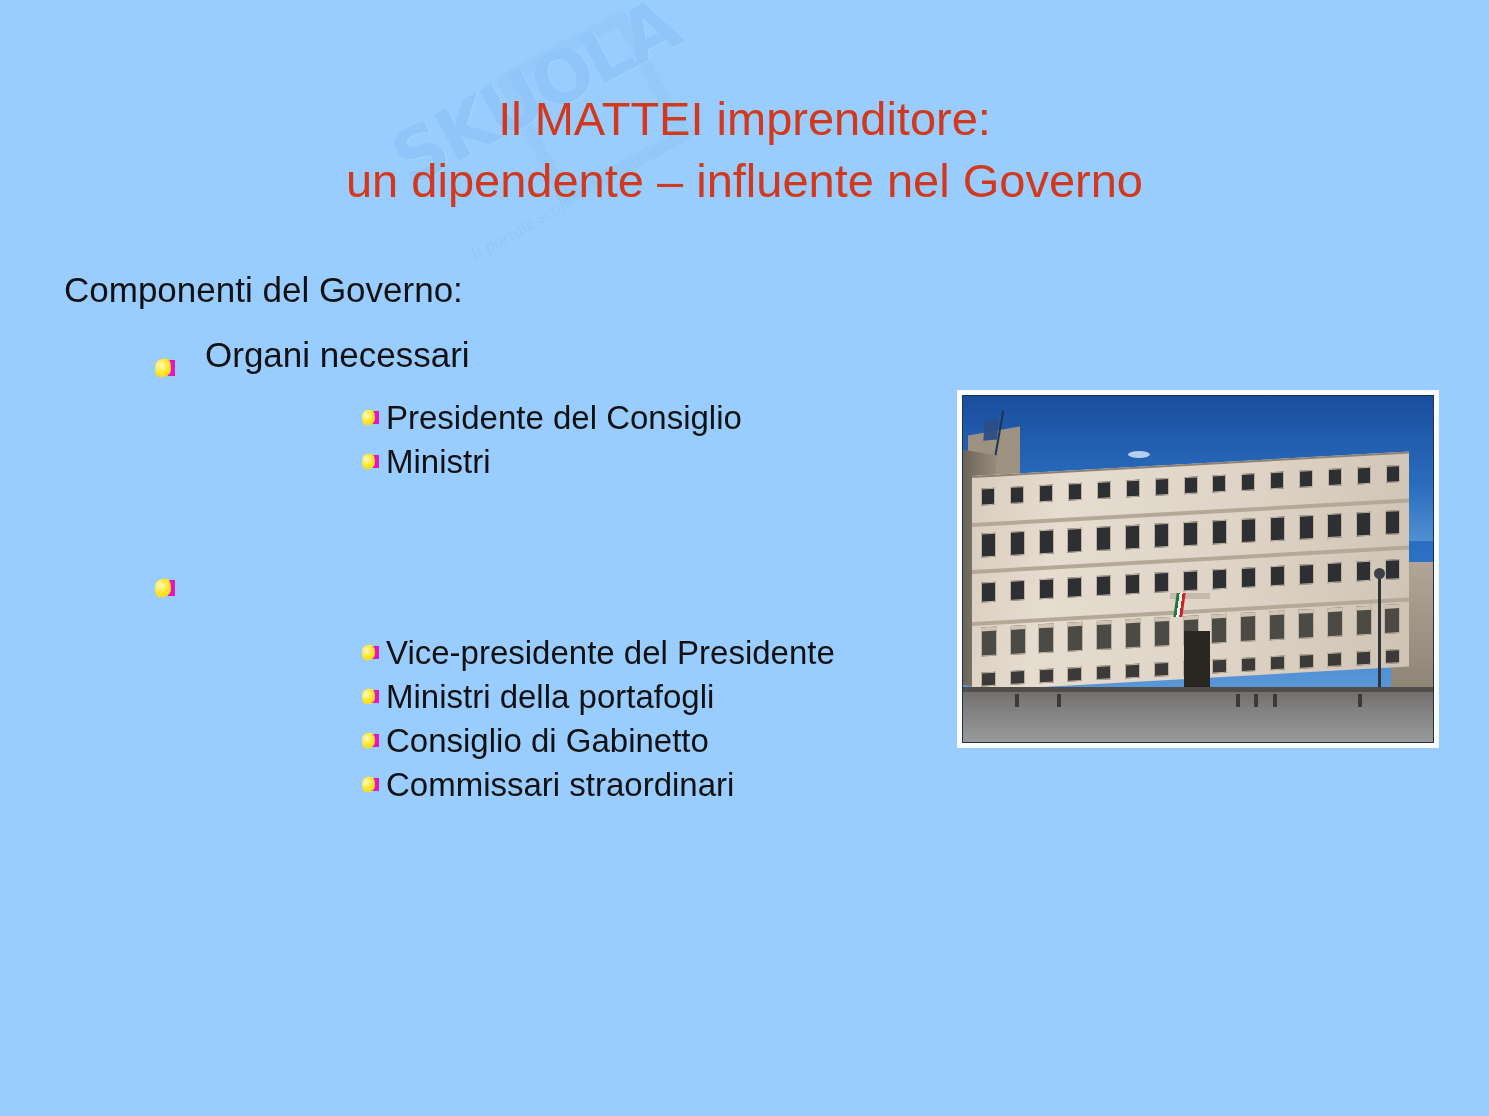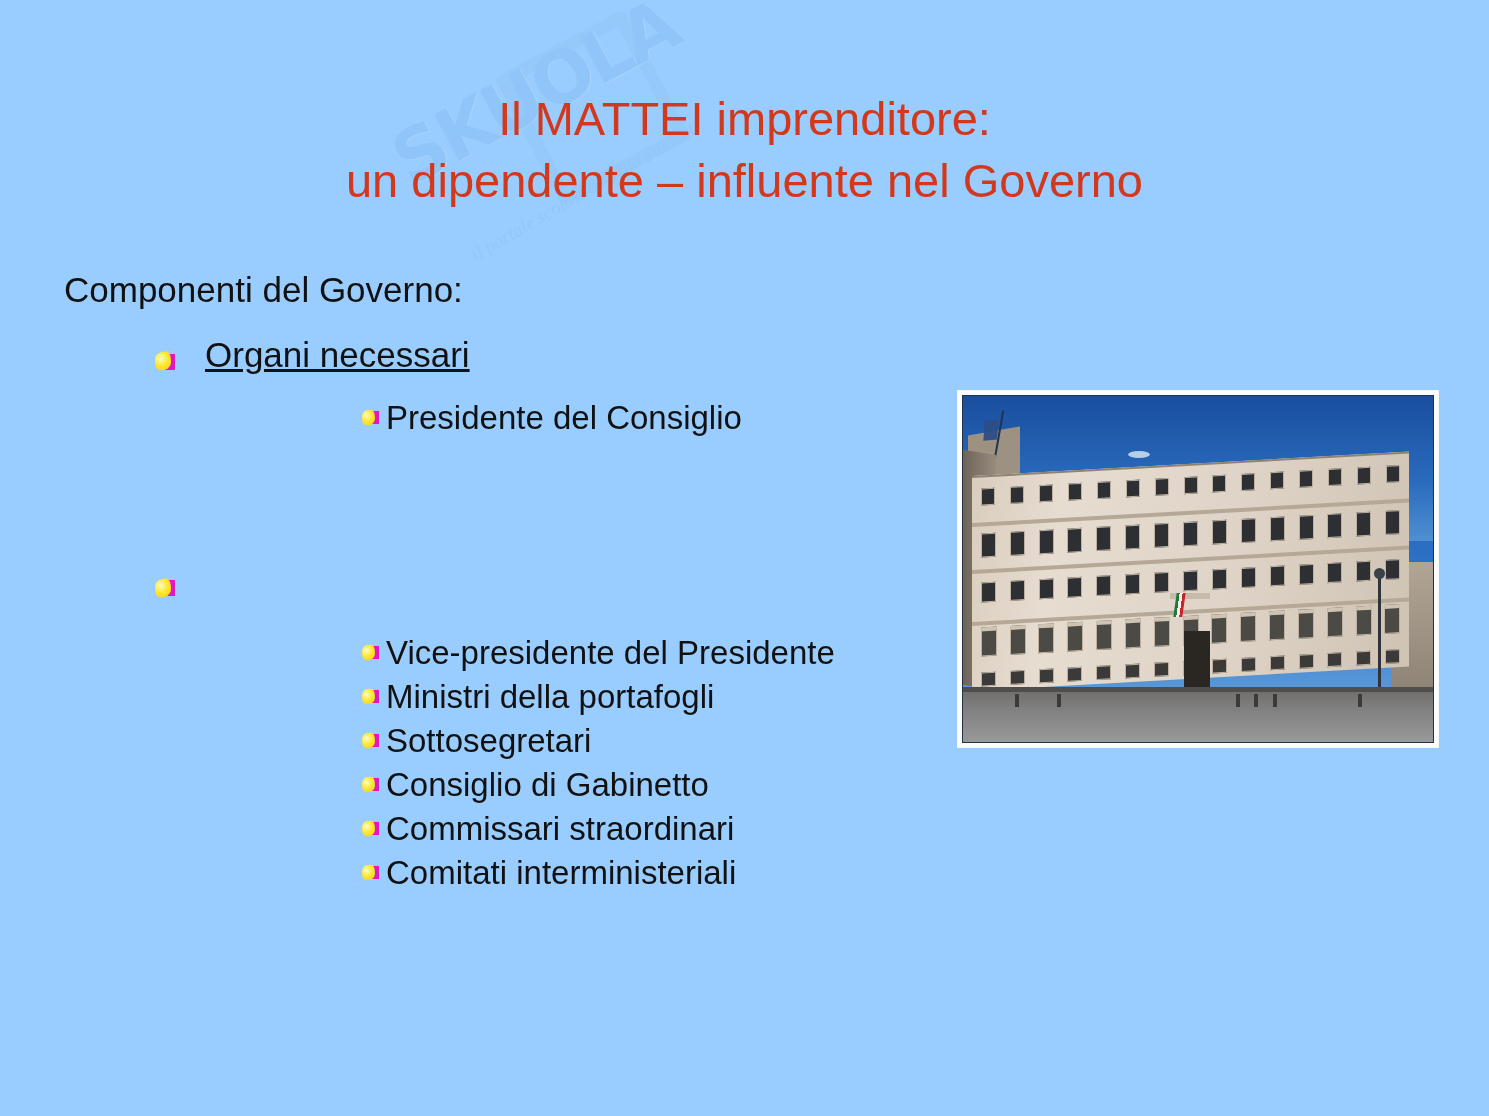--- a/index.html
+++ b/index.html
@@ -104,22 +104,21 @@
     color: #111111;
     line-height: 44px;
   }
 
   .lvl1 {
     position: absolute;
     font-size: 35px;
     color: #111111;
     line-height: 46px;
     display: flex;
-    align-items: center;
-    text-decoration: underline;
+    align-items: flex-end;
   }
   .lvl1 .txt { margin-left: 30px; }
 
   .lvl2-group {
     position: absolute;
     font-size: 33px;
     color: #111111;
   }
   .lvl2 {
     display: flex;
@@ -432,20 +431,27 @@
     </div>
 
     <div class="lvl2-group" style="left:362px; top:396px;">
       <div class="lvl2">
         <span class="bullet b2">
             <i class="sq"></i>
             <i class="dm"></i>
           </span>
         <span class="txt">Presidente del Consiglio</span>
       </div>
+      <div class="lvl2">
+        <span class="bullet b2">
+            <i class="sq"></i>
+            <i class="dm"></i>
+          </span>
+        <span class="txt">Ministri</span>
+      </div>
     </div>
 
     <div class="lvl1" style="left:155px; top:565px;">
       <span class="bullet b1">
           <i class="sq"></i>
           <i class="dm"></i>
         </span>
     </div>
 
     <div class="lvl2-group" style="left:362px; top:631px;">
@@ -461,39 +467,25 @@
             <i class="sq"></i>
             <i class="dm"></i>
           </span>
         <span class="txt">Ministri della portafogli</span>
       </div>
       <div class="lvl2">
         <span class="bullet b2">
             <i class="sq"></i>
             <i class="dm"></i>
           </span>
-        <span class="txt">Sottosegretari</span>
-      </div>
-      <div class="lvl2">
-        <span class="bullet b2">
-            <i class="sq"></i>
-            <i class="dm"></i>
-          </span>
         <span class="txt">Consiglio di Gabinetto</span>
       </div>
       <div class="lvl2">
         <span class="bullet b2">
             <i class="sq"></i>
             <i class="dm"></i>
           </span>
         <span class="txt">Commissari straordinari</span>
-      </div>
-      <div class="lvl2">
-        <span class="bullet b2">
-            <i class="sq"></i>
-            <i class="dm"></i>
-          </span>
-        <span class="txt">Comitati interministeriali</span>
       </div>
     </div>
 
   </div>
 </div>
 
 </body></html>

